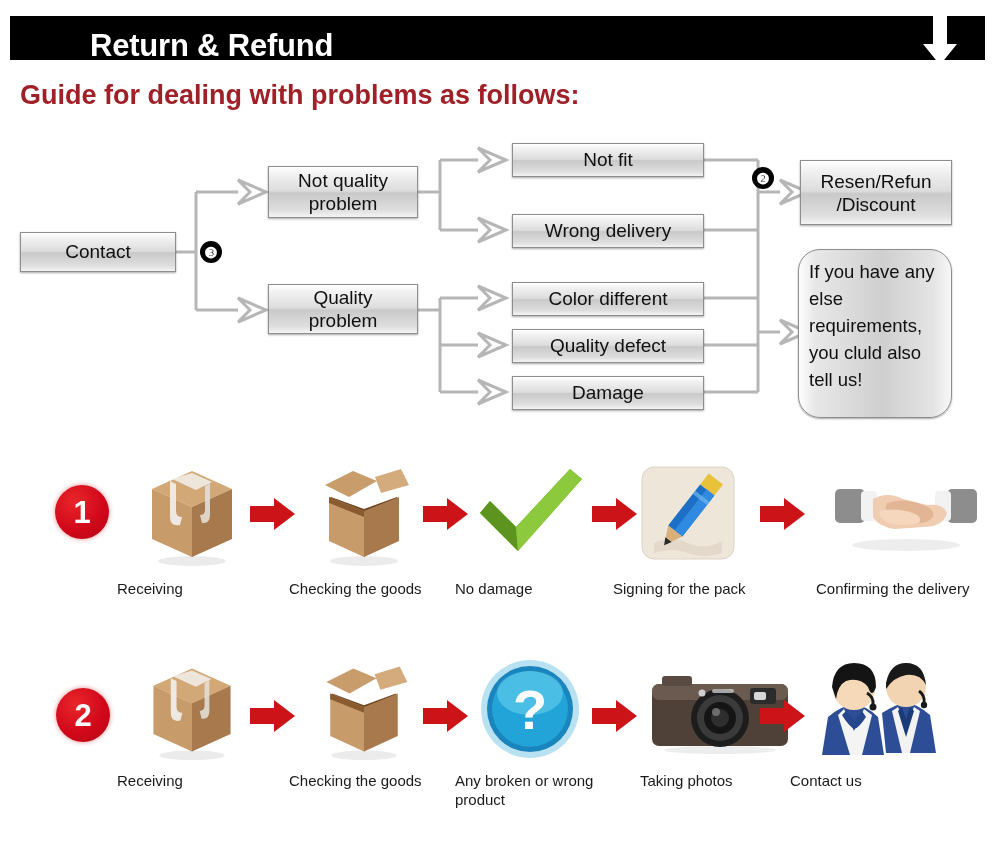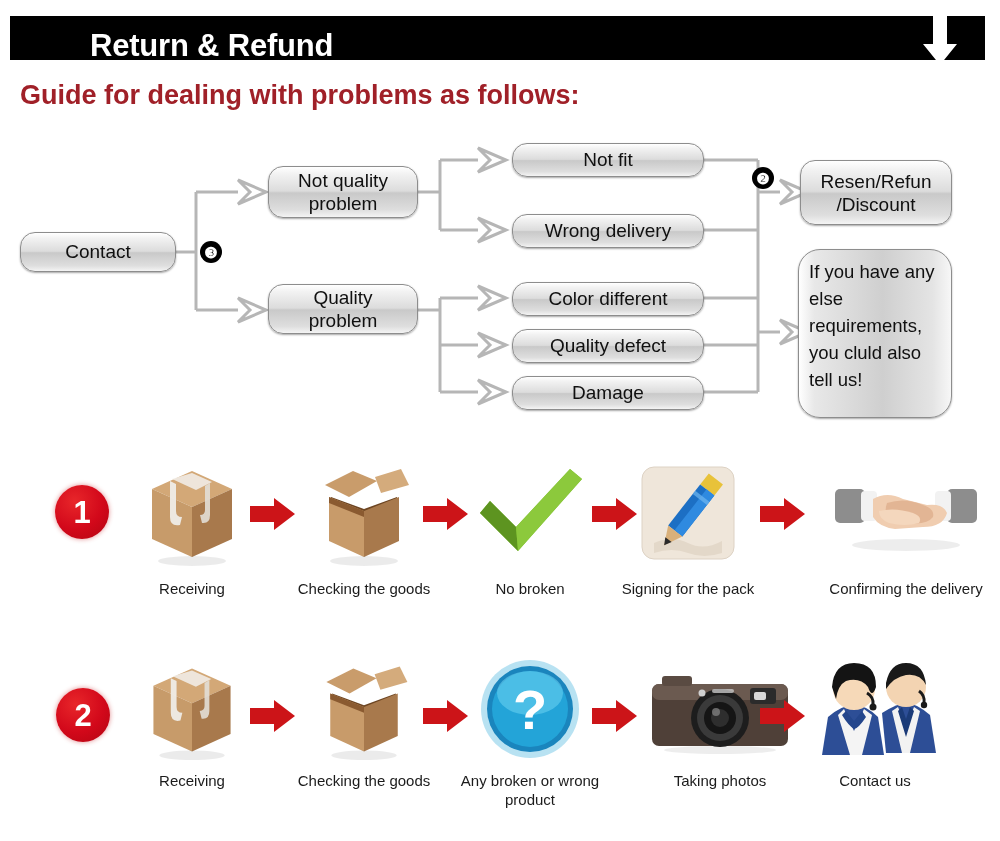--- a/index.html
+++ b/index.html
@@ -62,21 +62,21 @@
     position: absolute;
     left: 0;
     top: 130px;
     width: 1000px;
     height: 300px;
   }
   .fc-box {
     position: absolute;
     box-sizing: border-box;
     border: 1px solid #8d8d8d;
-    border-radius: 15px;
+    border-radius: 0;
     background: linear-gradient(to bottom,
         #ffffff 0%, #f2f2f2 14%, #dcdcdc 48%,
         #c9c9c9 52%, #dedede 86%, #f4f4f4 100%);
     box-shadow: 0 1px 2px rgba(0,0,0,0.35);
     display: flex;
     align-items: center;
     justify-content: center;
     text-align: center;
     color: #101010;
     font-size: 19px;
@@ -128,21 +128,21 @@
     font-weight: bold;
     display: flex;
     align-items: center;
     justify-content: center;
     line-height: 1;
     box-shadow: 0 0 5px rgba(190,0,10,0.45);
   }
   .step {
     position: absolute;
     width: 150px;
-    text-align: center;
+    text-align: left;
   }
   .step-art {
     height: 116px;
     display: flex;
     align-items: center;
     justify-content: center;
   }
   .step-label {
     margin-top: 8px;
     font-size: 15px;
@@ -290,21 +290,21 @@
     </svg>
 
     <div class="step" style="left:455px;top:0;">
       <div class="step-art">
         <svg width="116" height="104" viewBox="0 0 116 104">
           <polygon points="8,52 18,40 44,66 98,8 110,18 46,90" fill="#7bbd2c"></polygon>
           <polygon points="8,52 18,40 44,66 46,90" fill="#5d9420"></polygon>
           <polygon points="98,8 110,18 46,90 44,66" fill="#8cc93c"></polygon>
         </svg>
       </div>
-      <div class="step-label">No broken</div>
+      <div class="step-label">No damage</div>
     </div>
     <svg class="arrow-red" style="left:592px;top:42px;" viewBox="0 0 46 34">
       <polygon points="0,9 24,9 24,1 45,17 24,33 24,25 0,25" fill="#cc1418"></polygon>
     </svg>
 
     <div class="step" style="left:613px;top:0;">
       <div class="step-art">
         <svg width="104" height="104" viewBox="0 0 104 104">
           <rect x="6" y="6" width="92" height="92" rx="12" fill="#efe6da" stroke="#ddd2c4" stroke-width="1"></rect>
           <path d="M18 82 Q36 74 52 82 Q68 90 86 80 L86 92 Q68 98 52 92 Q36 86 18 92 Z" fill="#e3d8c9"></path>

